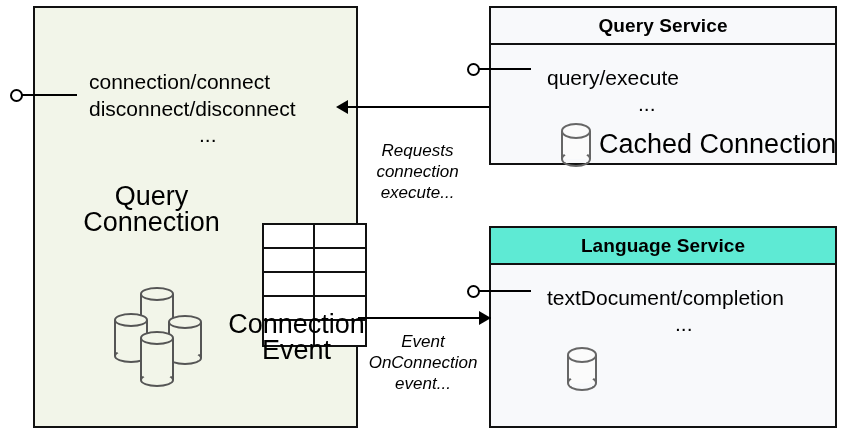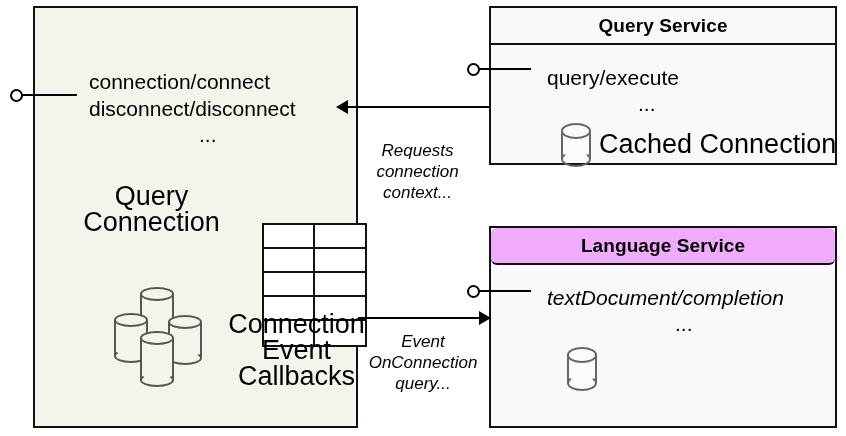--- a/index.html
+++ b/index.html
@@ -22,39 +22,39 @@
 
   #connection-service{left:33px;top:6px;width:325px;height:422px;background:#f2f5e9;}
   #connection-service .hdr{height:39px;background:#f2f5e9;}
   #connection-service .body{top:39px;}
 
   #query-service{left:489px;top:6px;width:348px;height:159px;background:#f8f9fb;}
   #query-service .hdr{height:37px;background:#f8f9fb;}
   #query-service .body{top:37px;}
 
   #language-service{left:489px;top:226px;width:348px;height:202px;background:#f8f9fb;}
-  #language-service .hdr{height:37px;background:#f0abfc;border-radius:6px;}
+  #language-service .hdr{height:37px;background:#5eead4;}
   #language-service .body{top:37px;}
 
   
   .op{position:absolute;font-size:21px;line-height:26px;white-space:nowrap;}
   .dots{position:absolute;font-size:21px;line-height:20px;}
   .caption{position:absolute;font-size:27px;line-height:26px;text-align:center;}
 
   #cs-op1{left:30px;top:22px;}
   #cs-op2{left:30px;top:49px;}
   #cs-dots{left:140px;top:78px;}
   #cs-active{left:10px;top:136px;width:165px;}
   #cs-cbl{left:160px;top:264px;width:155px;}
 
   #qs-op1{left:32px;top:20px;}
   #qs-dots{left:123px;top:49px;}
   #qs-cached{left:84px;top:86px;width:250px;text-align:left;}
 
-  #ls-op1{left:32px;top:20px;font-style:italic;}
+  #ls-op1{left:32px;top:20px;}
   #ls-dots{left:160px;top:49px;}
   #ls-smo{left:92px;top:80px;width:240px;}
 
   
   .cyl{position:absolute;}
   .cyl .side{
     position:absolute;left:0;top:8px;width:100%;height:calc(100% - 16px);
     border-left:2.5px solid #666;border-right:2.5px solid #666;box-sizing:border-box;
     background:#fbfbfb;
   }
@@ -176,21 +176,20 @@
           <i></i>
         <i></i>
           <i></i>
         <i></i>
           <i></i>
       </div>
 
       <div class="caption" id="cs-cbl">
         <div>Connection</div>
         <div>Event</div>
-        <div>Callbacks</div>
       </div>
     </div>
   </div>
 
   <div class="box" id="query-service">
     <div class="hdr">Query Service</div>
     <div class="body">
       <div class="op" id="qs-op1">query/execute</div>
       <div class="dots" id="qs-dots">...</div>
       <div class="cyl" id="qs-cyl">
@@ -222,24 +221,24 @@
   <div class="lolli-stem" id="qs-lolli-s"></div>
 
   <div class="lolli-circle" id="ls-lolli-c"></div>
   <div class="lolli-stem" id="ls-lolli-s"></div>
 
   <div class="arrow-line" id="arrow-top-line"></div>
   <div class="arrow-head left" id="arrow-top-head"></div>
   <div class="edge-label" id="label-top">
     <div>Requests</div>
     <div>connection</div>
-    <div>context...</div>
+    <div>execute...</div>
   </div>
 
   <div class="arrow-line" id="arrow-bot-line"></div>
   <div class="arrow-head right" id="arrow-bot-head"></div>
   <div class="edge-label" id="label-bot">
     <div>Event</div>
     <div>OnConnection</div>
-    <div>query...</div>
+    <div>event...</div>
   </div>
 
 </div>
 
 </body></html>

